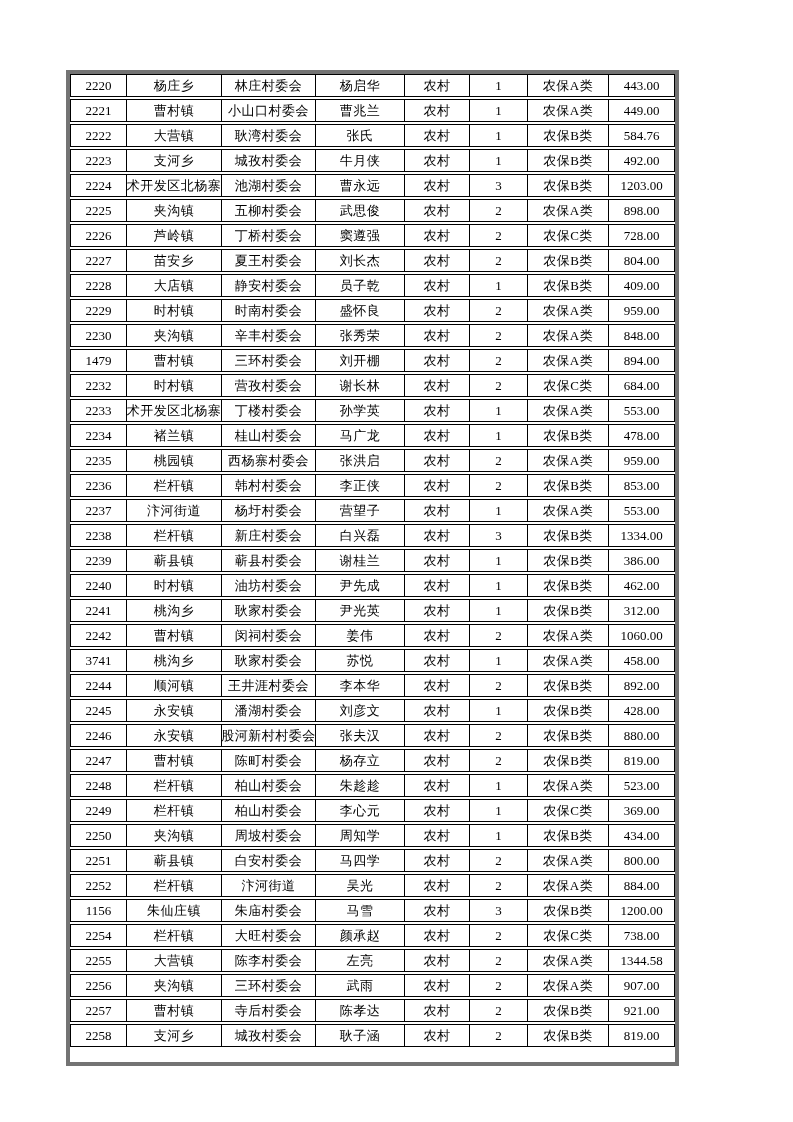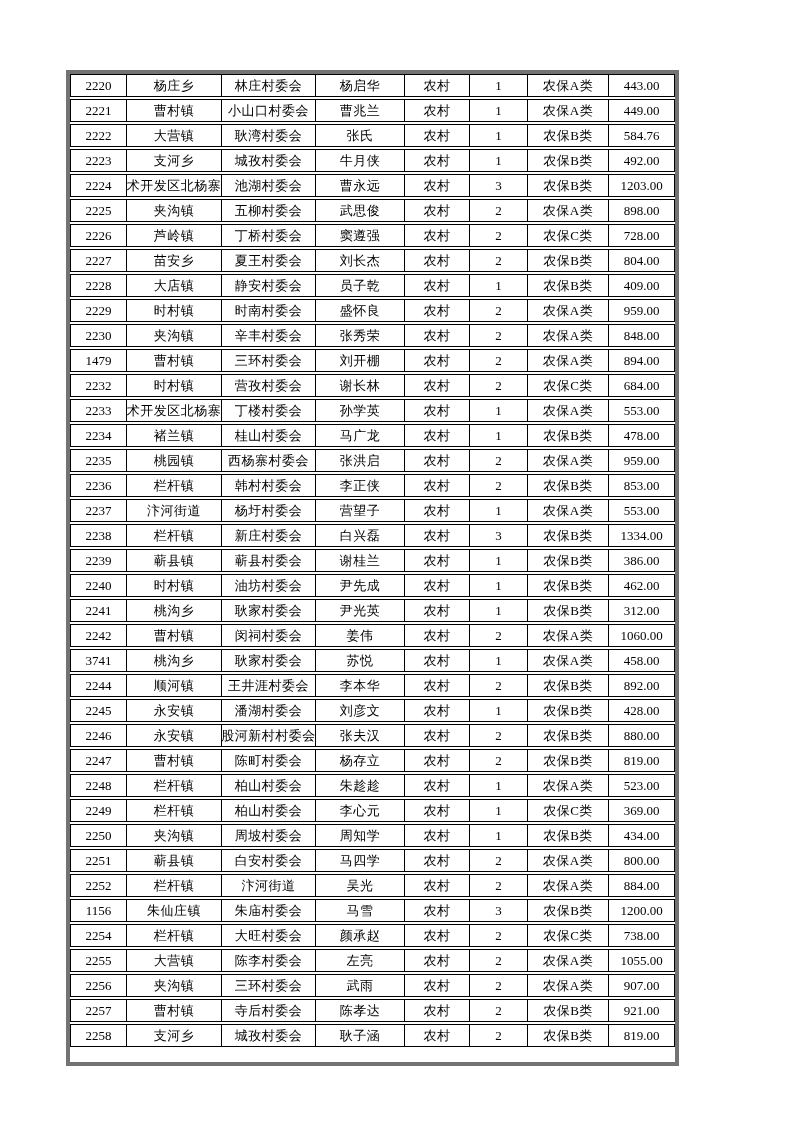--- a/index.html
+++ b/index.html
@@ -447,21 +447,21 @@
   </div>
 
   <div class="t-row">
     <div class="cell c-serial">2255</div>
     <div class="cell c-town">大营镇</div>
     <div class="cell c-village">陈李村委会</div>
     <div class="cell c-name">左亮</div>
     <div class="cell c-area">农村</div>
     <div class="cell c-count">2</div>
     <div class="cell c-category">农保A类</div>
-    <div class="cell c-amount">1055.00</div>
+    <div class="cell c-amount">1344.58</div>
   </div>
 
   <div class="t-row">
     <div class="cell c-serial">2256</div>
     <div class="cell c-town">夹沟镇</div>
     <div class="cell c-village">三环村委会</div>
     <div class="cell c-name">武雨</div>
     <div class="cell c-area">农村</div>
     <div class="cell c-count">2</div>
     <div class="cell c-category">农保A类</div>

